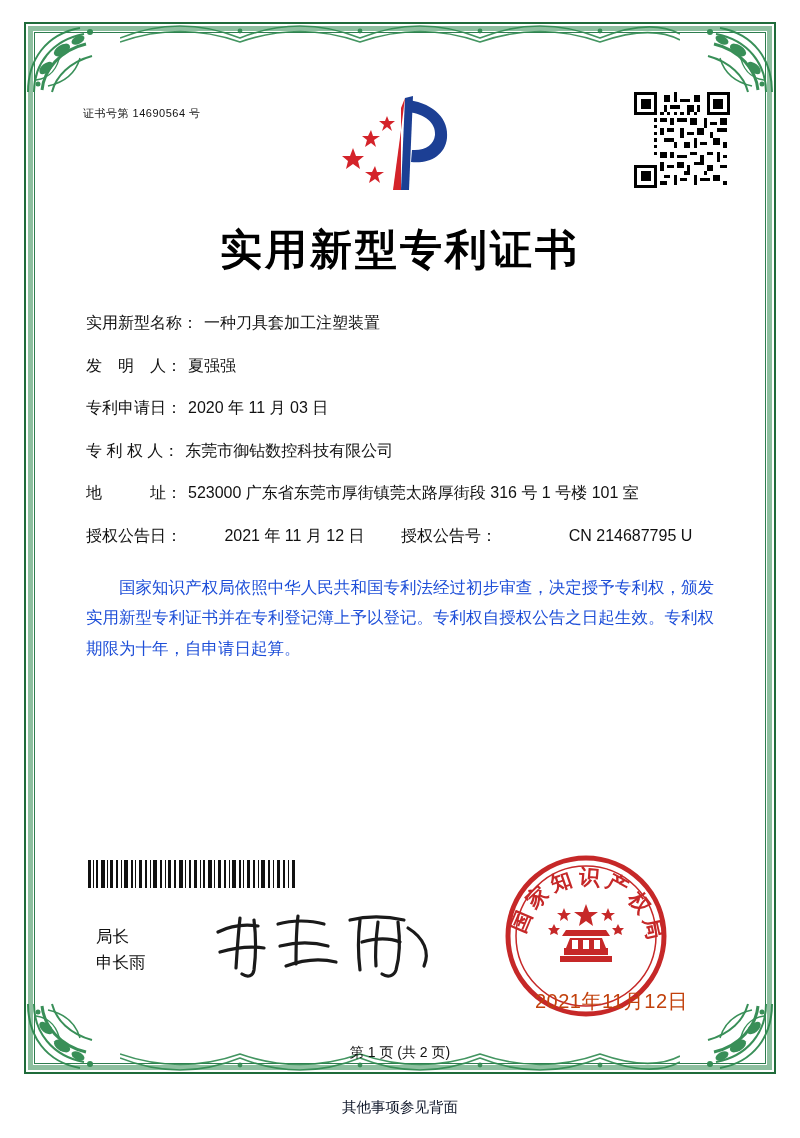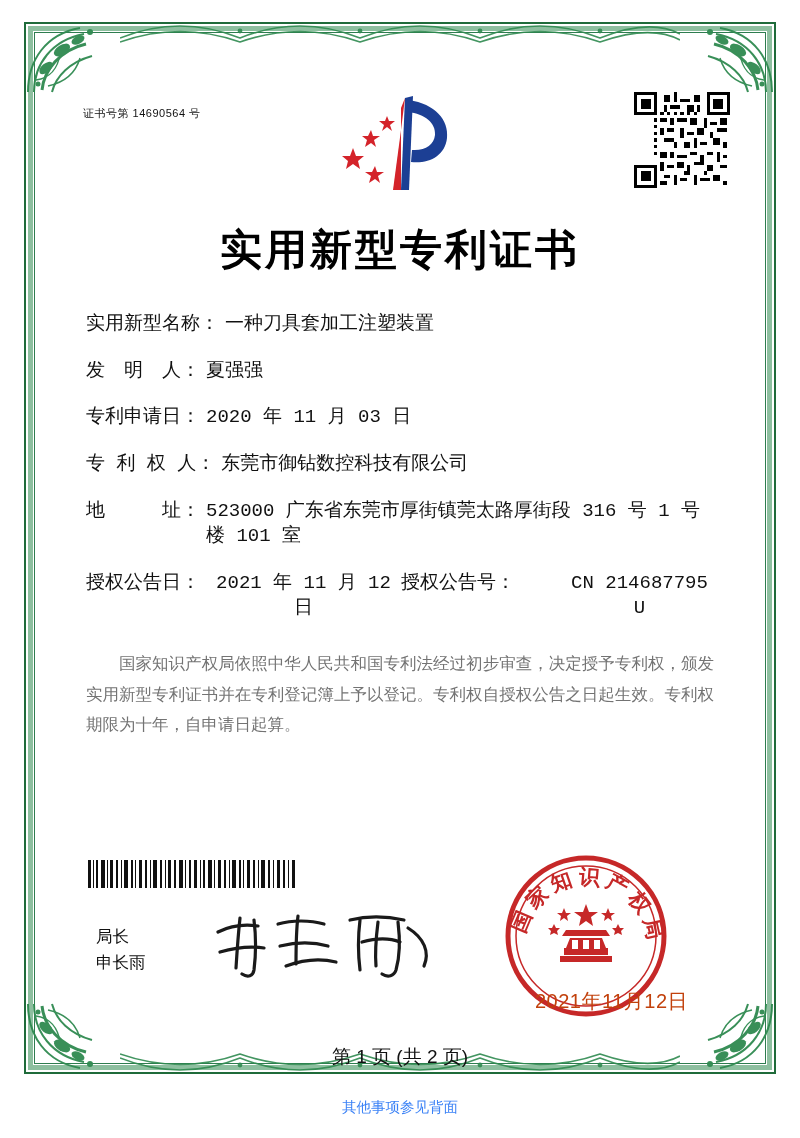--- a/index.html
+++ b/index.html
@@ -103,22 +103,22 @@
     font-weight: bold;
     letter-spacing: 3px;
     margin-top: 12px;
     margin-bottom: 34px;
     font-family: "Liberation Serif", serif;
     color: #000;
   }
 
   .fields {
     margin: 0 26px 0 26px;
-    font-size: 19px;
-    font-family: Liberation Mono, monospace;
+    font-size: 16px;
+    font-family: Liberation Sans, sans-serif;
     line-height: 1.35;
     color: #111;
   }
   .field {
     display: flex;
     align-items: flex-start;
     margin-bottom: 21px;
   }
   .f-label {
     white-space: pre;
@@ -135,22 +135,22 @@
     text-align: center;
   }
   .col-a { display:flex; flex: 0 0 315px; }
   .col-b { display:flex; flex: 1 1 auto; gap: 44px; }
 
   .paras {
     margin: 26px 26px 0 26px;
     font-size: 16.5px;
     line-height: 1.85;
     text-align: justify;
-    font-family: Liberation Sans, sans-serif;
-    color: #737373;
+    font-family: Liberation Serif, serif;
+    color: #1d4ed8;
   }
   .para { text-indent: 2em; margin: 0 0 2px 0; }
 
   
   .bottom {
     position: absolute;
     left: 60px;
     top: 840px;
     width: 680px;
     height: 190px;
@@ -184,32 +184,32 @@
     font-family: "Liberation Sans", sans-serif;
     color: #c2410c;
     letter-spacing: .5px;
   }
 
   .page-num {
     position: absolute;
     left: 0; right: 0;
     top: 1044px;
     text-align: center;
-    font-size: 19px;
+    font-size: 14px;
     font-family: "Liberation Sans", sans-serif;
     color: #111;
   }
   .footnote {
     position: absolute;
     left: 0; right: 0;
     top: 1098px;
     text-align: center;
     font-size: 14.5px;
     font-family: Liberation Serif, serif;
-    color: #3b82f6;
+    color: #0f172a;
   }
 </style>
 </head>
 <body>
 
 <div class="page">
 
   <div class="border-outer"></div>
   <div class="border-band"></div>
   <div class="border-inner"></div>

